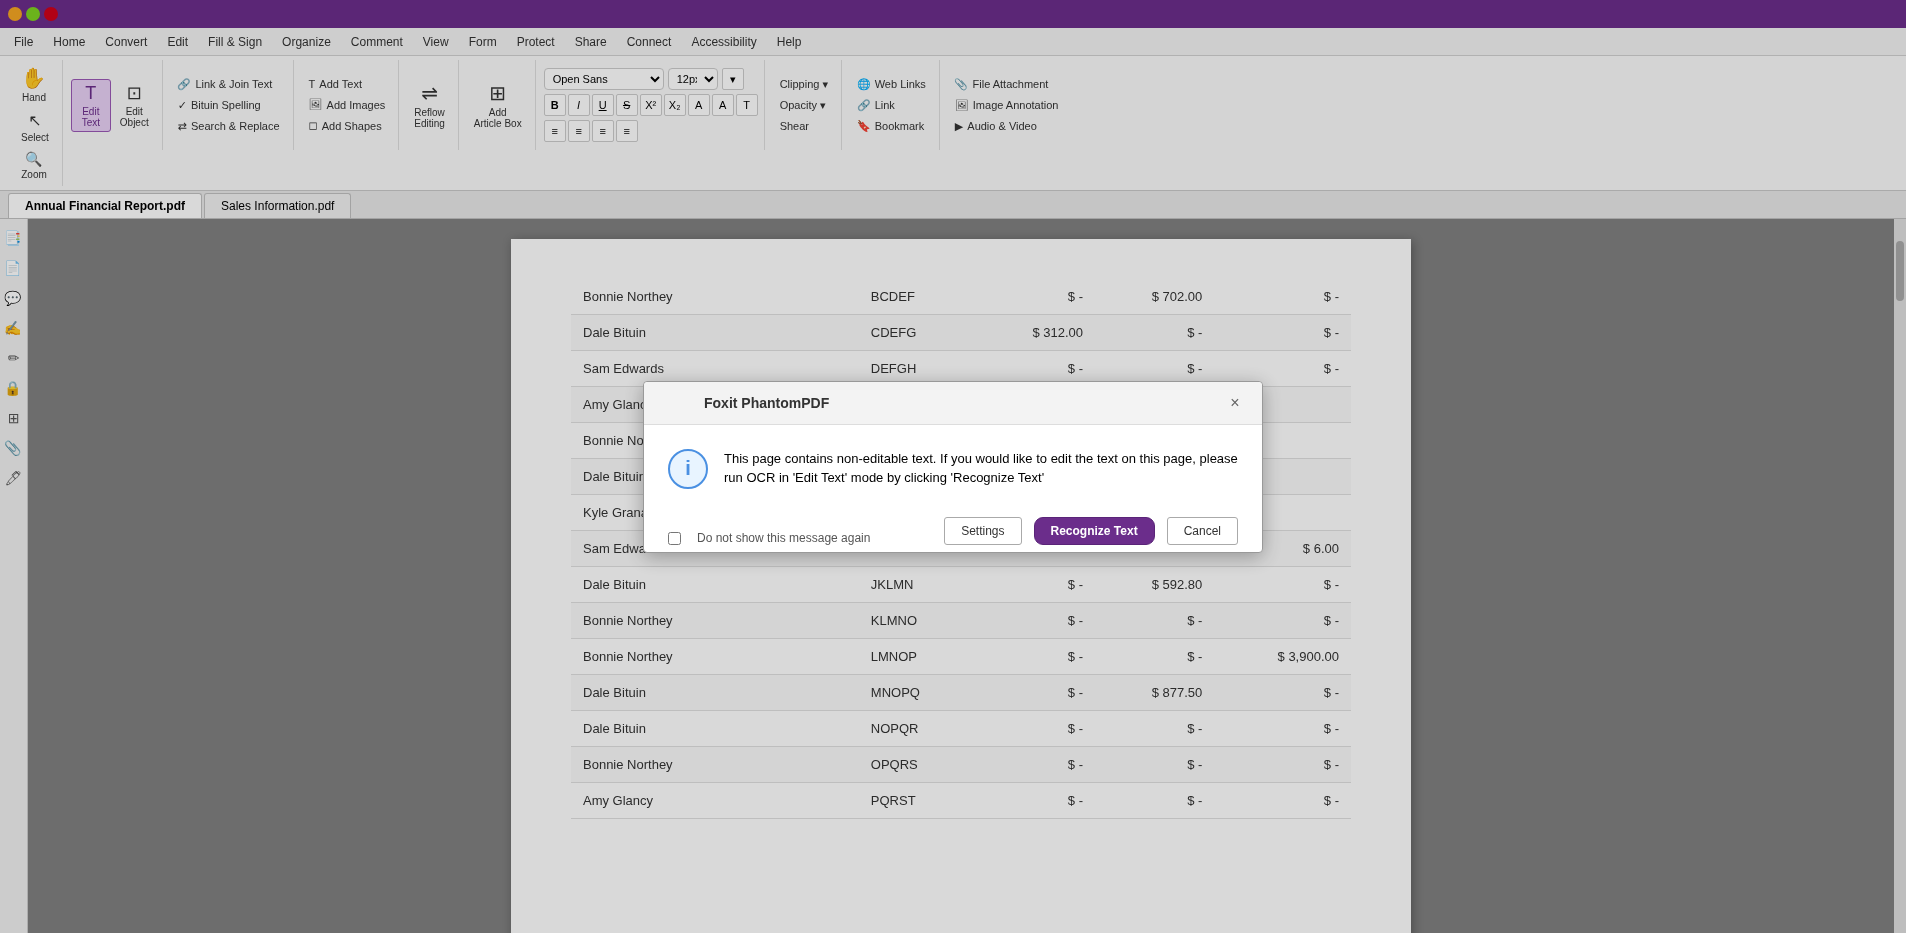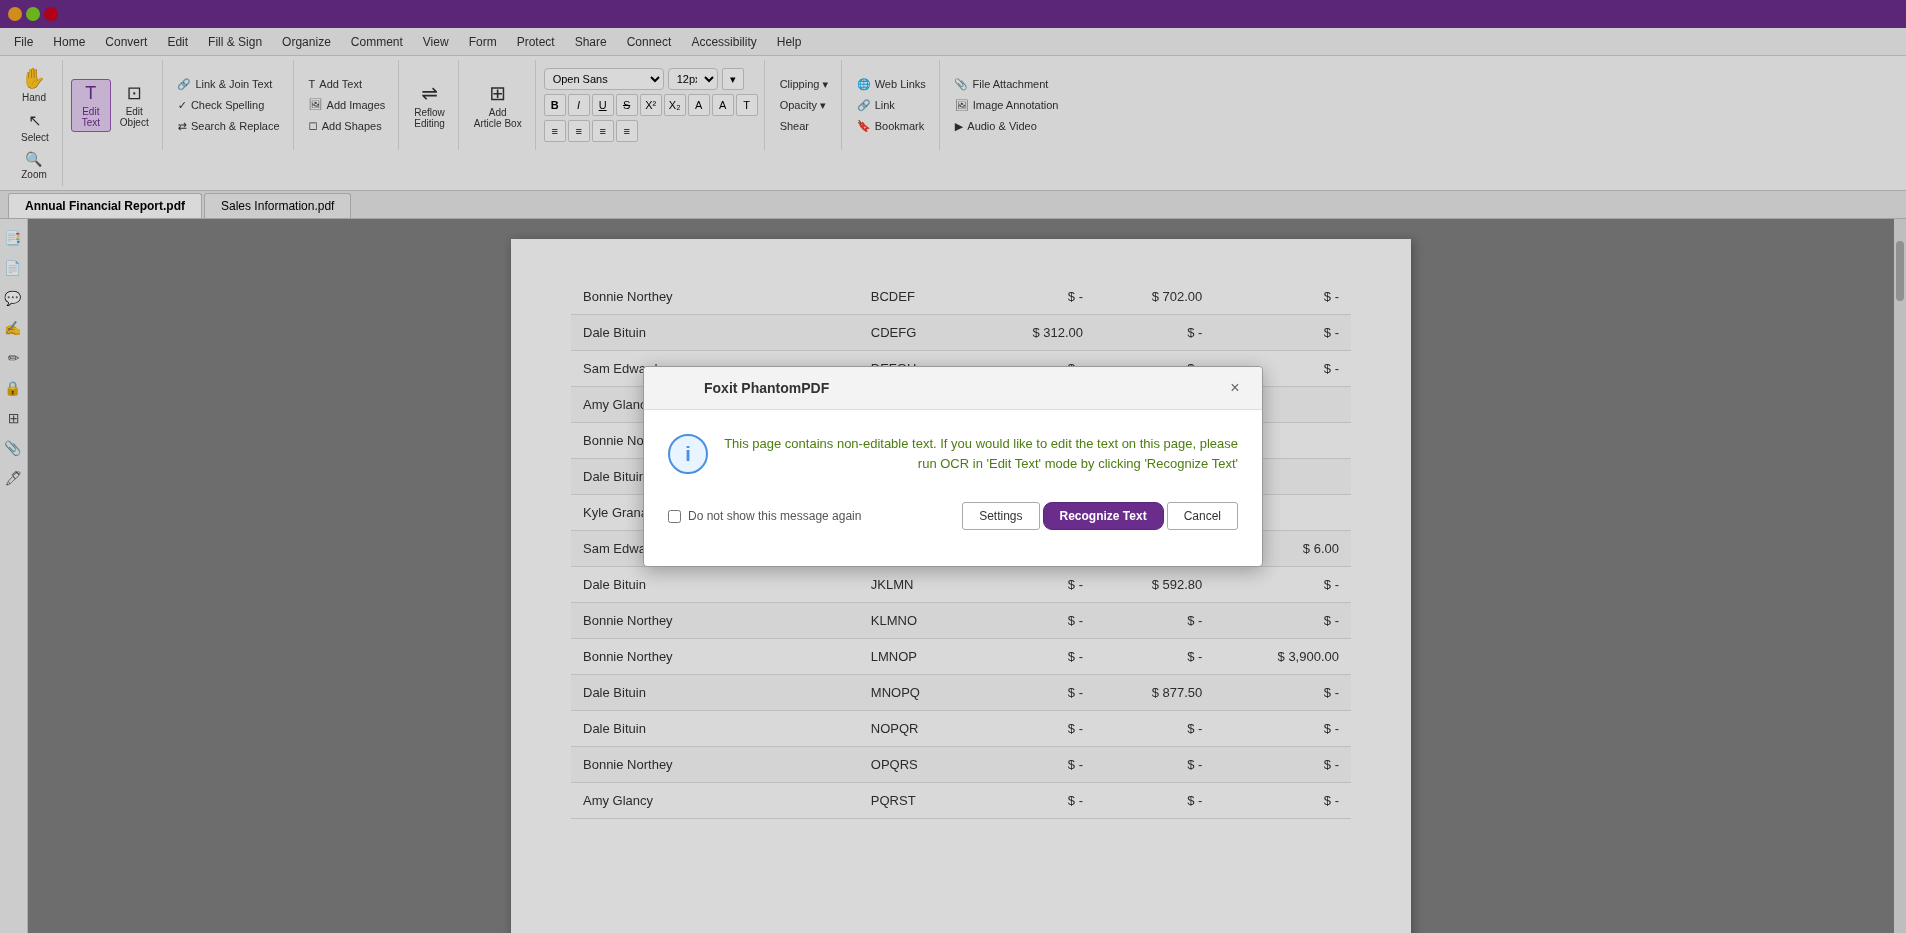--- a/index.html
+++ b/index.html
@@ -238,26 +238,26 @@
     }
     .modal-icon {
       width: 40px; height: 40px;
       border-radius: 50%;
       background: #e8f4ff;
       border: 2px solid #4a90e2;
       display: flex; align-items: center; justify-content: center;
       color: #4a90e2; font-size: 20px; font-weight: bold;
       flex-shrink: 0;
     }
-    .modal-text { font-size: 13px; line-height: 1.5; color: #4d7c0f; text-align: right; }
+    .modal-text { font-size: 13px; line-height: 1.5; color: #000000; }
     .modal-footer {
-      padding: 12px 24px 36px 24px;
-      display: flex;
-      align-items: center;
-      gap: 3px;
+      padding: 12px 24px 7px 24px;
+      display: flex;
+      align-items: flex-end;
+      gap: 12px;
     }
     .modal-checkbox { margin-right: 4px; }
     .modal-checkbox-label { font-size: 12px; color: #555; flex: 1; }
     .modal-btn {
       padding: 6px 16px;
       font-size: 12px;
       border-radius: 3px;
       cursor: pointer;
       border: 1px solid #aaa;
       background: white;
@@ -352,21 +352,21 @@
     </div>
   </div>
 
   <div class="ribbon-group">
     <div class="ribbon-btn-small">
       <span>🔗</span>
       <span>Link &amp; Join Text</span>
     </div>
     <div class="ribbon-btn-small">
       <span>✓</span>
-      <span>Check Spelling</span>
+      <span>Bituin Spelling</span>
     </div>
     <div class="ribbon-btn-small">
       <span>⇄</span>
       <span>Search &amp; Replace</span>
     </div>
   </div>
 
   <div class="ribbon-group">
     <div class="ribbon-btn-small">
       <span>T</span>

